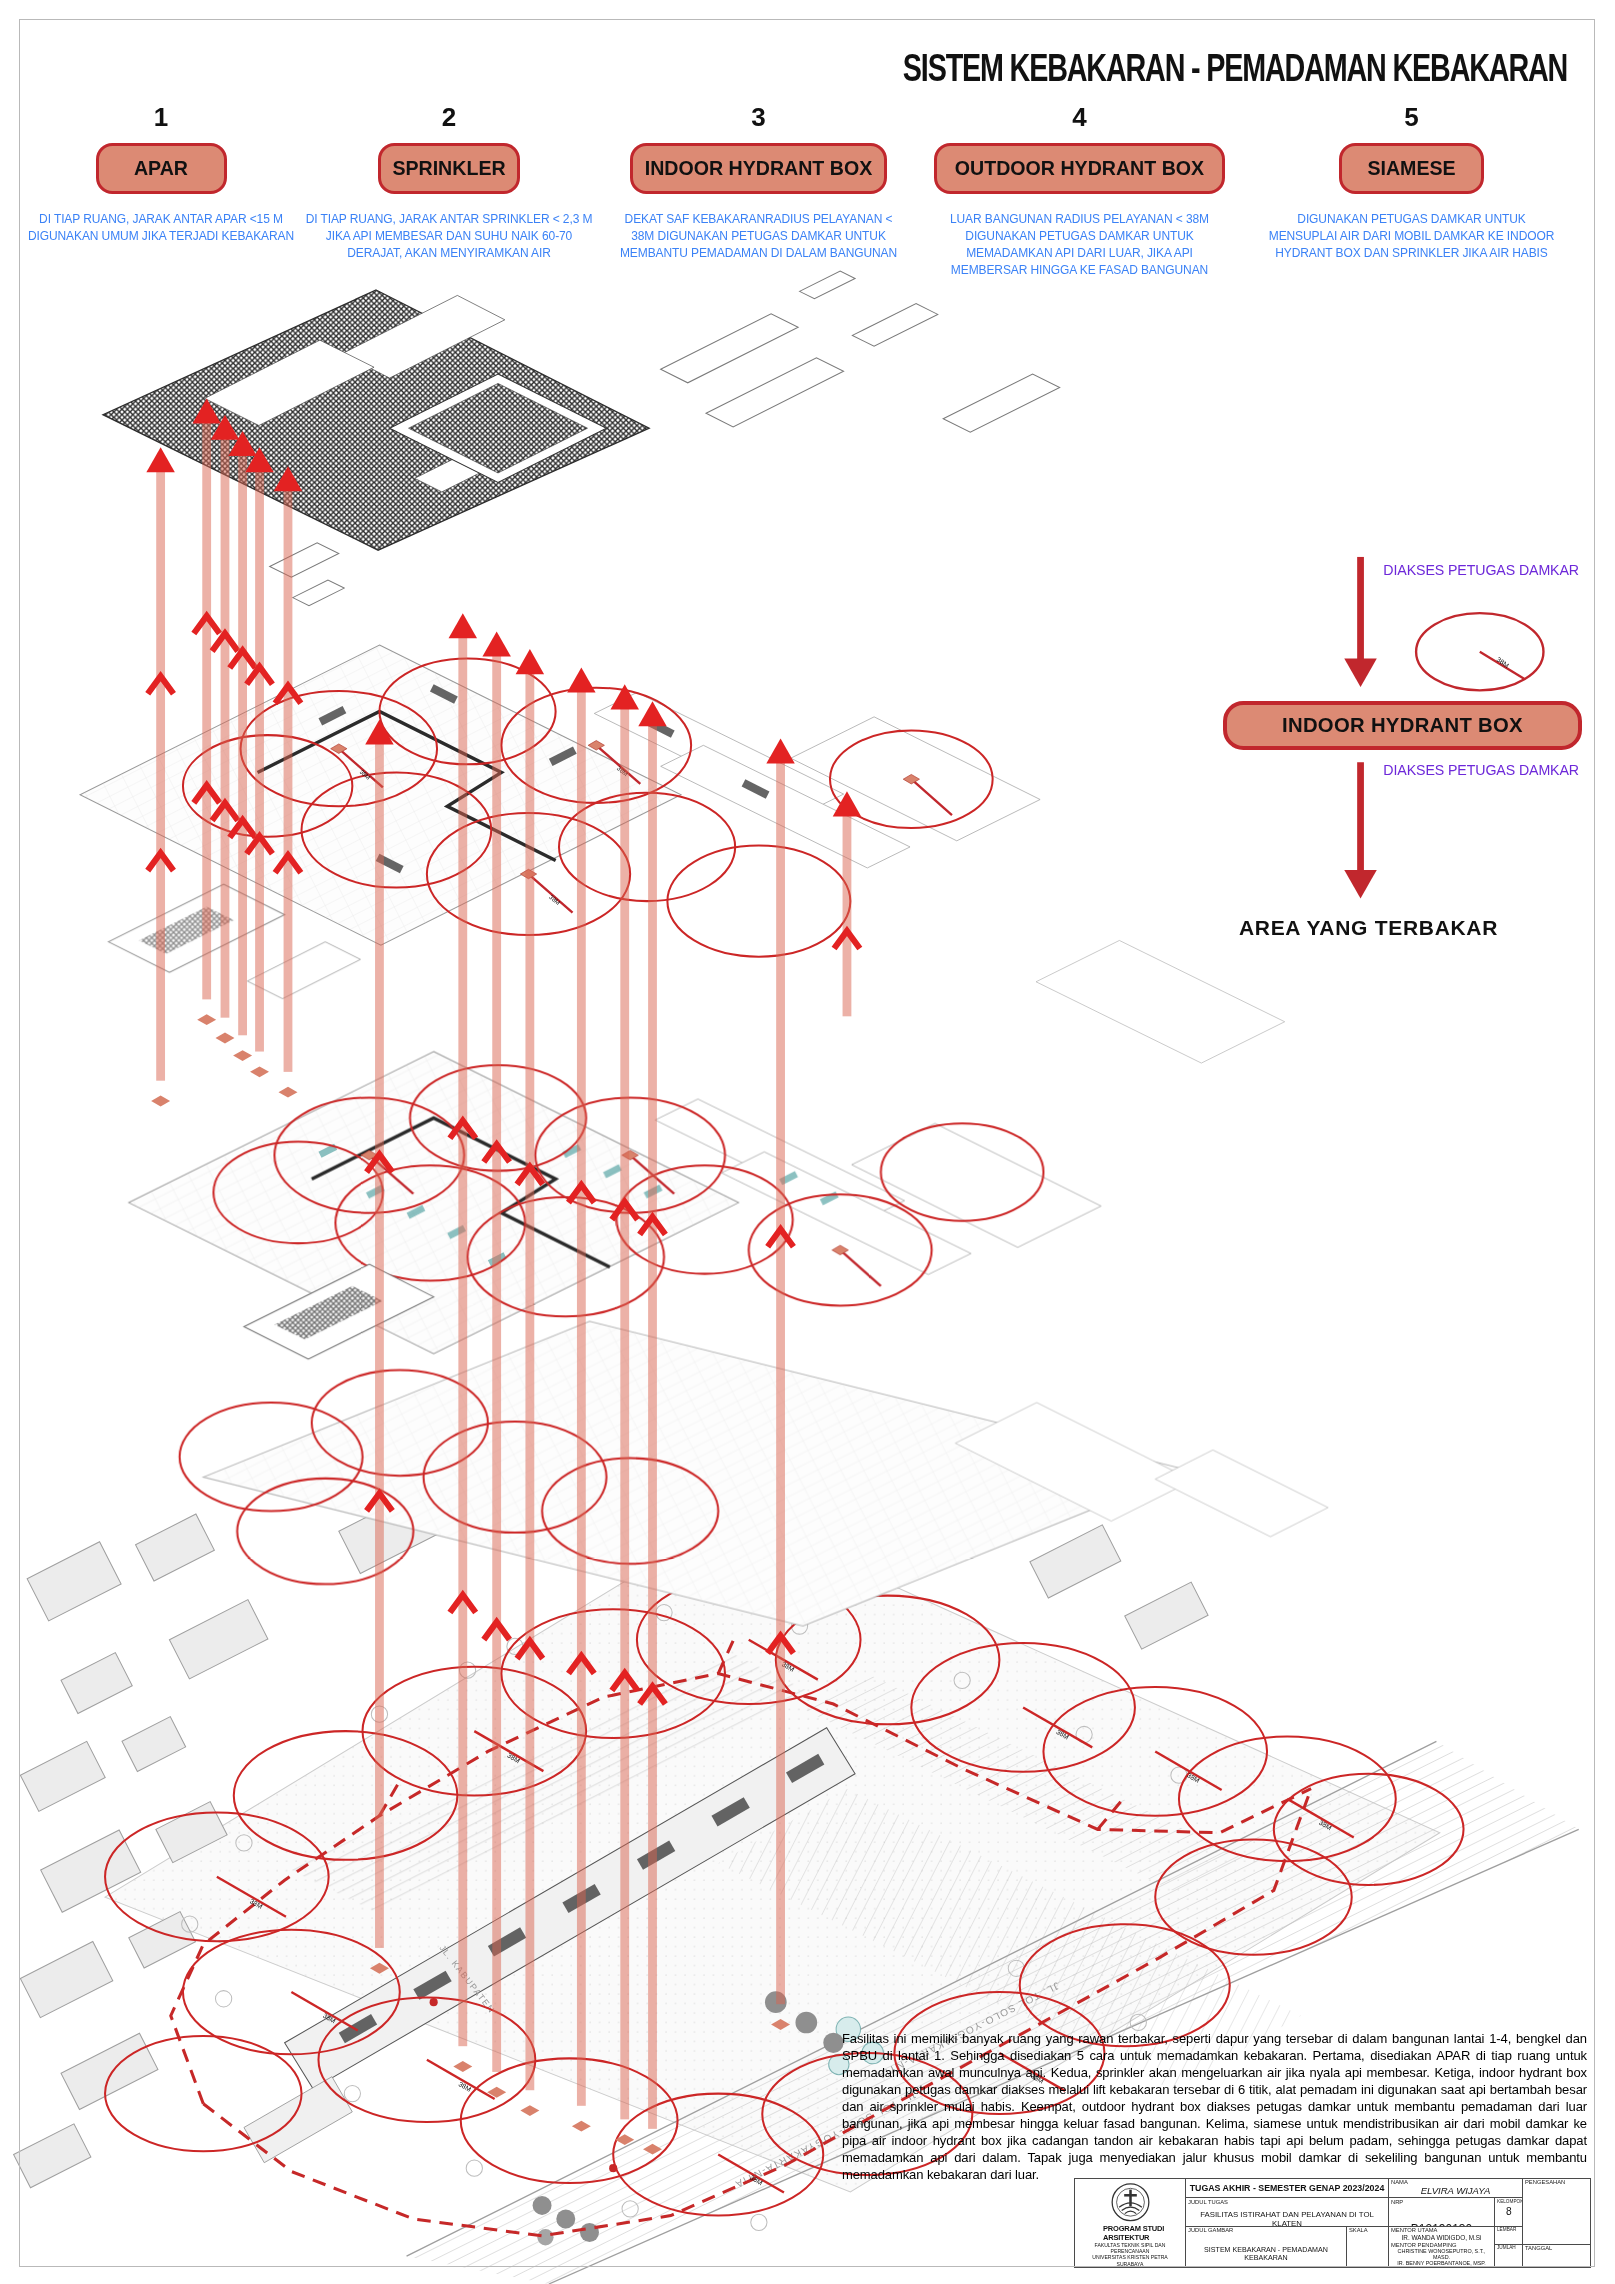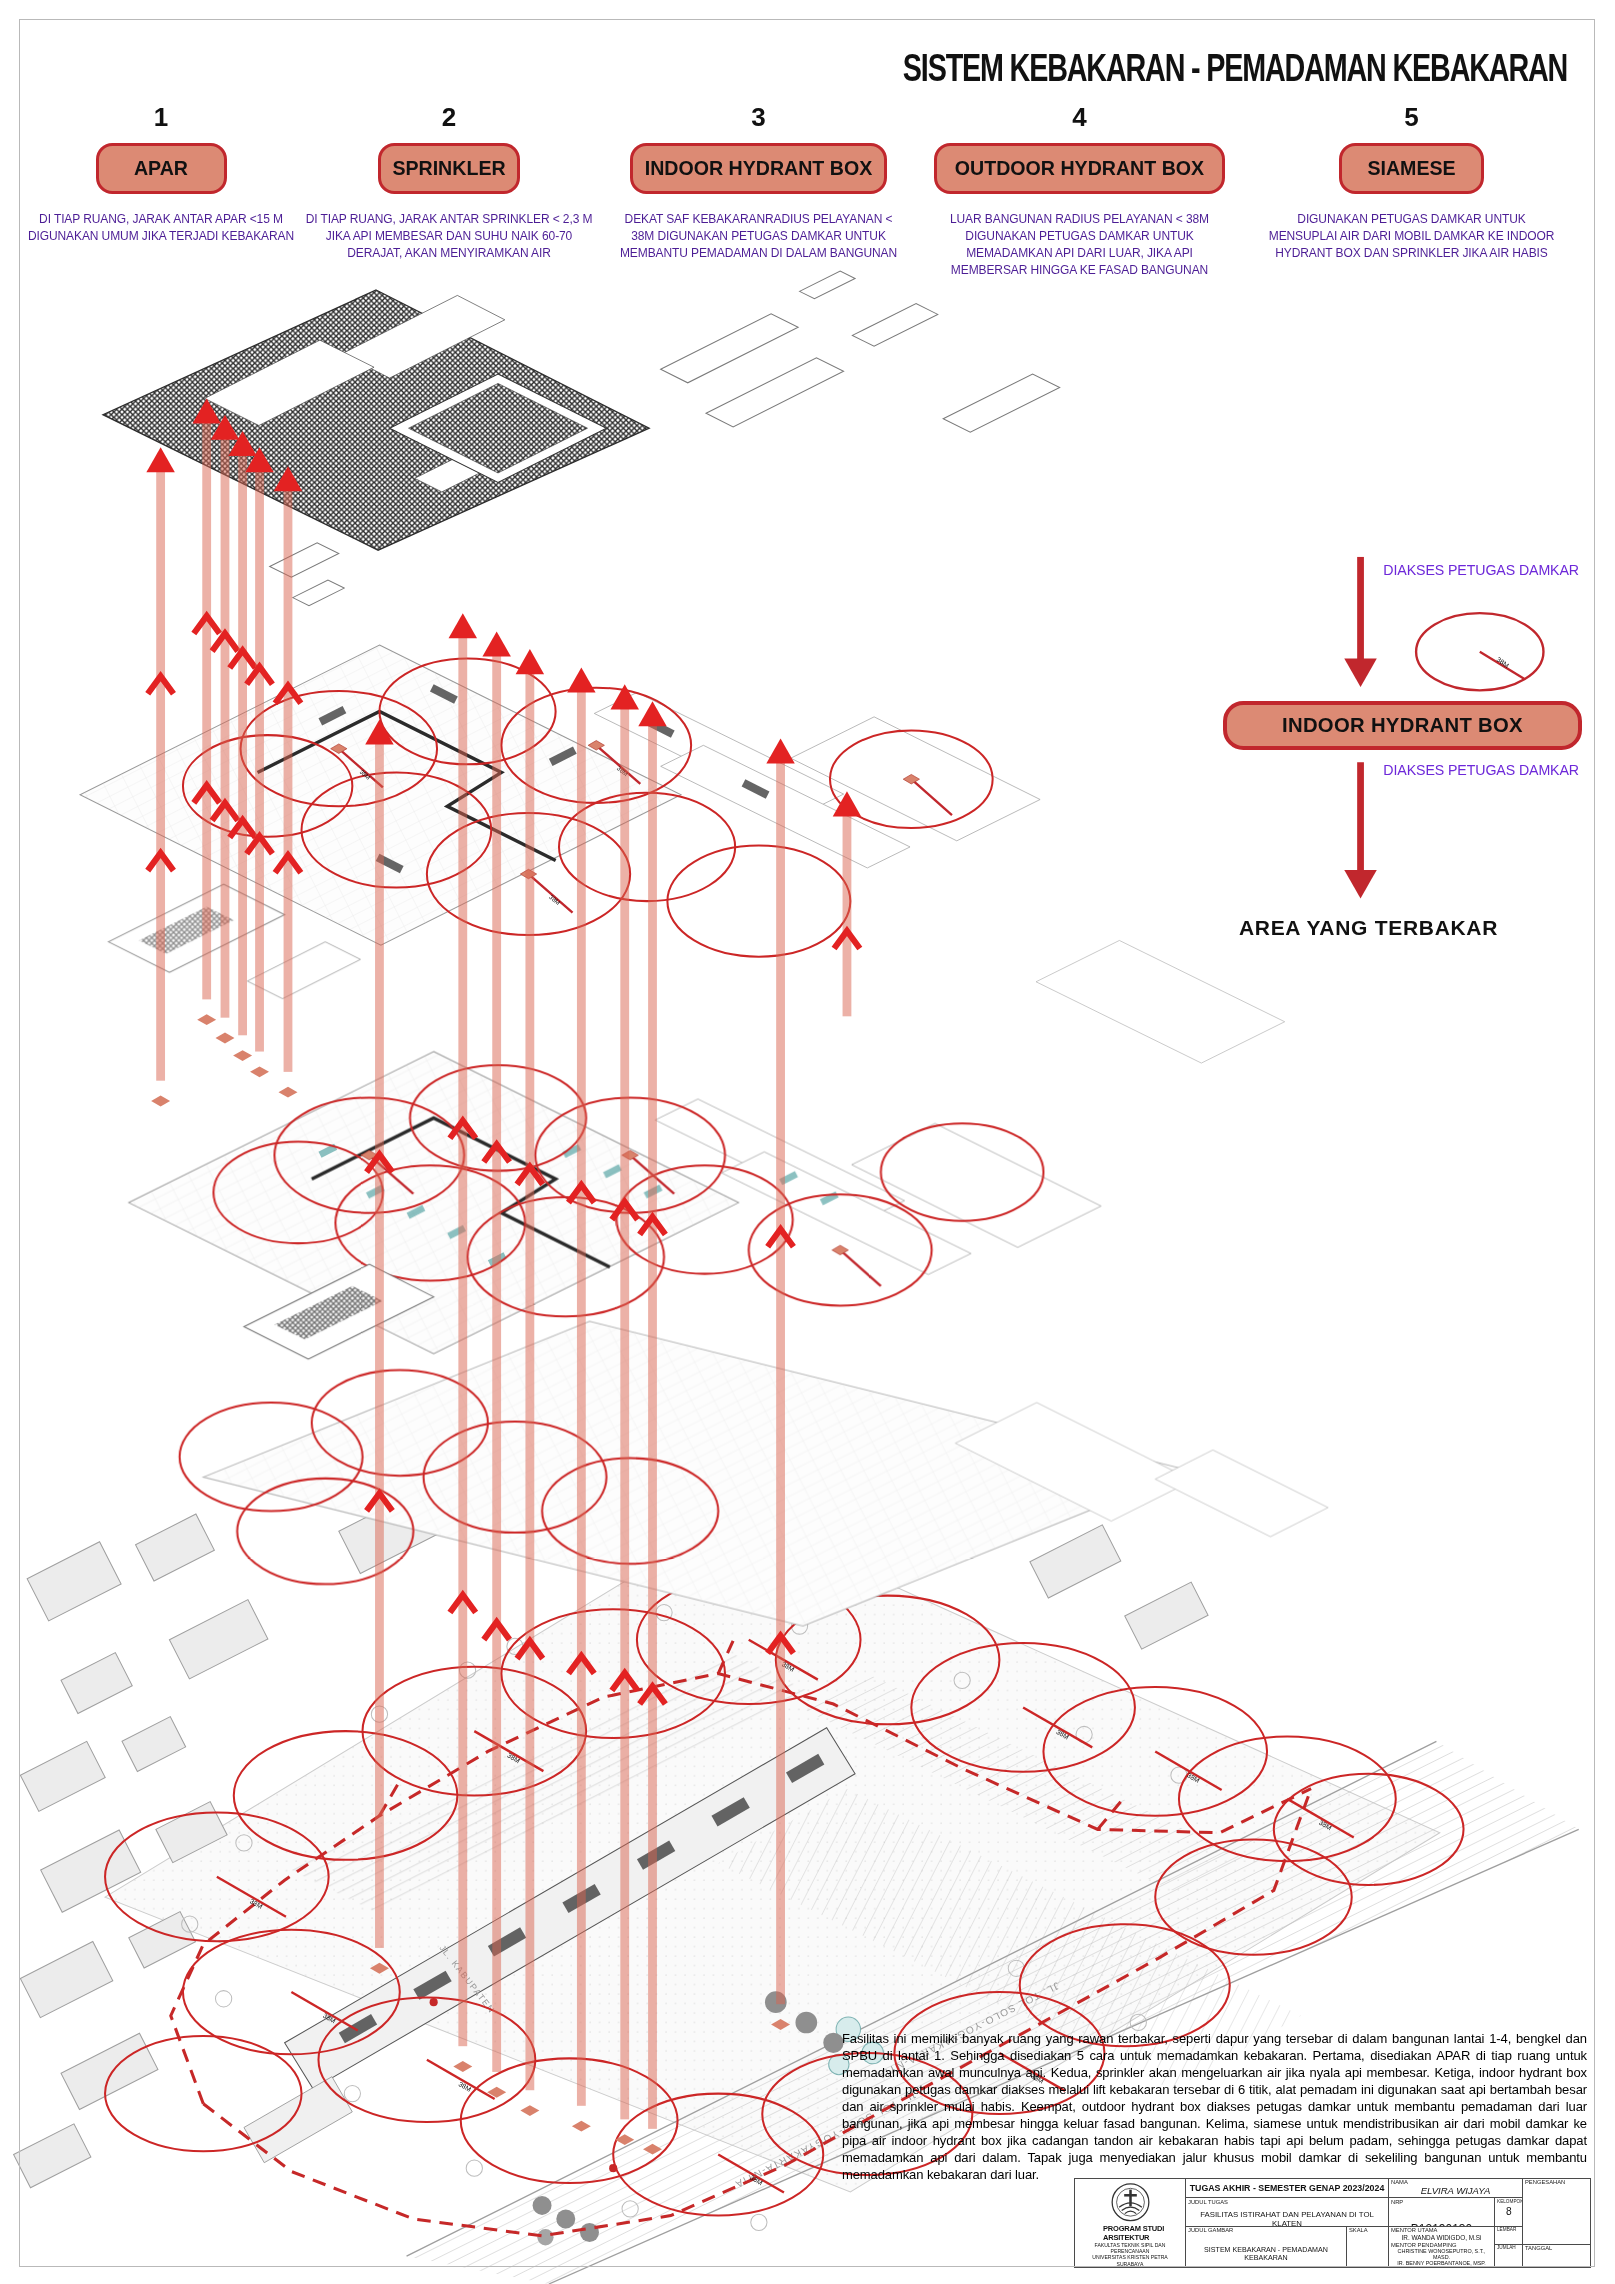--- a/index.html
+++ b/index.html
@@ -12,21 +12,21 @@
 
   .poster-title{position:absolute;top:46px;right:49px;font-size:35px;font-weight:800;
                 letter-spacing:-1.4px;transform:scaleX(.82) scaleY(1.1);transform-origin:right top;
                 white-space:nowrap;z-index:2;}
 
   .leg-col{position:absolute;top:102px;text-align:center;z-index:2;}
   .leg-num{font-size:26px;font-weight:800;}
   .leg-pill{margin:9.5px auto 0;background:#DC8A74;border:3.4px solid #C1272D;border-radius:16.3px;
             height:45px;display:flex;align-items:center;justify-content:center;
             font-weight:800;font-size:19.6px;letter-spacing:0;}
-  .leg-desc{margin-top:17.6px;font-size:12px;line-height:1.42;letter-spacing:-0.1px;color:#4c1d95;}
+  .leg-desc{margin-top:17.6px;font-size:12px;line-height:1.42;letter-spacing:-0.1px;color:#3b82f6;}
 
   .flow-box{position:absolute;left:1223px;width:351px;height:41px;background:#DC8A74;
             border:4.1px solid #C1272D;border-radius:20.3px;display:flex;align-items:center;
             justify-content:center;font-weight:800;font-size:20.3px;letter-spacing:0.3px;z-index:2;}
   .flow-cap{position:absolute;left:1223px;width:356px;text-align:right;font-size:14.2px;
             letter-spacing:-0.1px;z-index:2;color:#6d28d9;}
   .area-label{position:absolute;left:1226px;width:285px;top:916px;text-align:center;
               font-size:21px;font-weight:800;letter-spacing:0.7px;z-index:2;}
 
   .narrative{position:absolute;left:842px;top:2030px;width:745px;font-size:13px;

